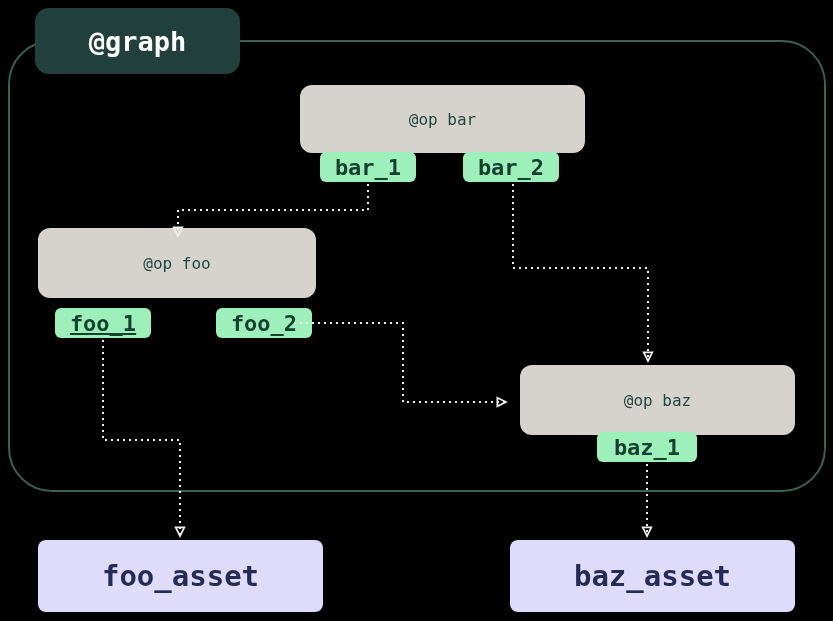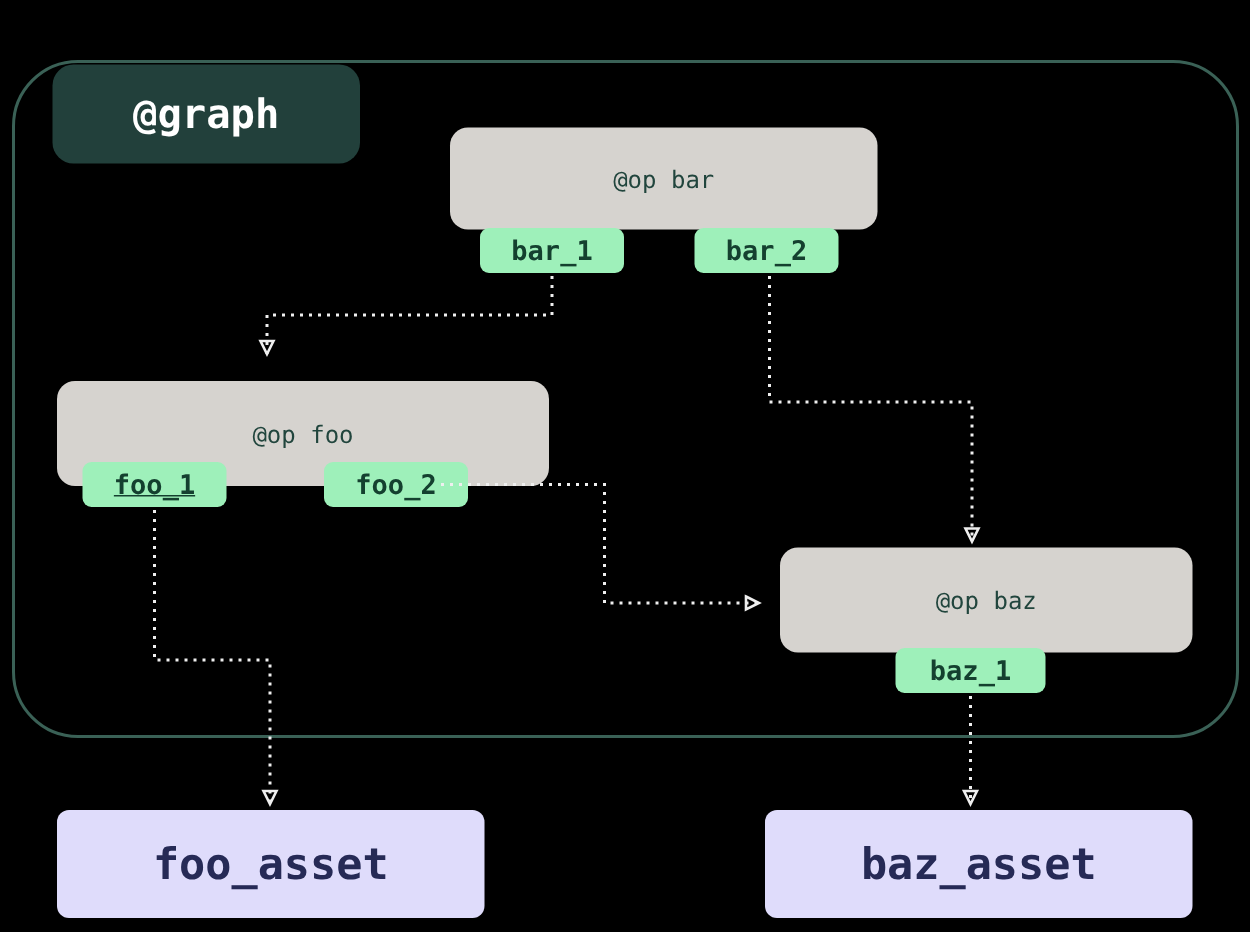--- a/index.html
+++ b/index.html
@@ -36,40 +36,39 @@
   .graph-label{
     position:absolute;
     left:35px;top:8px;
     width:205px;height:66px;
     background:var(--graph-label-bg);
     border-radius:14px;
     color:var(--graph-label-text);
     font-size:27px;font-weight:bold;
     display:flex;align-items:center;justify-content:center;
     z-index:3;
-    margin-top:35px;
   }
   .op-node{
     position:absolute;
     background:var(--op-node-bg);
     border-radius:12px;
     display:flex;align-items:center;justify-content:center;
     z-index:2;
   }
   .op-label{
     color:var(--op-text);
     font-size:16px;font-weight:normal;
   }
   .out-tab{
     position:absolute;
     height:30px;
     background:var(--output-tab-bg);
     border-radius:6px;
     color:var(--output-tab-text);
-    font-size:18px;font-weight:bold;
+    font-size:22px;font-weight:bold;
     display:flex;align-items:center;justify-content:center;
     z-index:4;
   }
   .asset-node{
     position:absolute;
     width:285px;height:72px;
     background:var(--asset-bg);
     border-radius:8px;
     color:var(--asset-text);
     font-size:29px;font-weight:bold;
@@ -97,21 +96,21 @@
   <div class="graph-boundary"></div>
 
   <div class="graph-label">@graph</div>
 
   <div class="op-node" style="left:300px;top:85px;width:285px;height:68px;">
     <div class="op-label">@op bar</div>
   </div>
   <div class="out-tab" style="left:320px;top:152px;width:96px;">bar_1</div>
   <div class="out-tab" style="left:463px;top:152px;width:96px;">bar_2</div>
 
-  <div class="op-node" style="left:38px;top:254px;width:328px;height:70px;text-align:right;">
+  <div class="op-node" style="left:38px;top:228px;width:278px;height:70px;text-align:right;">
     <div class="op-label">@op foo</div>
   </div>
   <div class="out-tab" style="left:55px;top:308px;width:96px;text-decoration:underline;">foo_1</div>
   <div class="out-tab" style="left:196px;top:308px;width:96px;margin-left:20px;">foo_2</div>
 
   <div class="op-node" style="left:510px;top:365px;width:275px;height:70px;margin-left:10px;">
     <div class="op-label">@op baz</div>
   </div>
   <div class="out-tab" style="left:597px;top:432px;width:100px;">baz_1</div>
 

